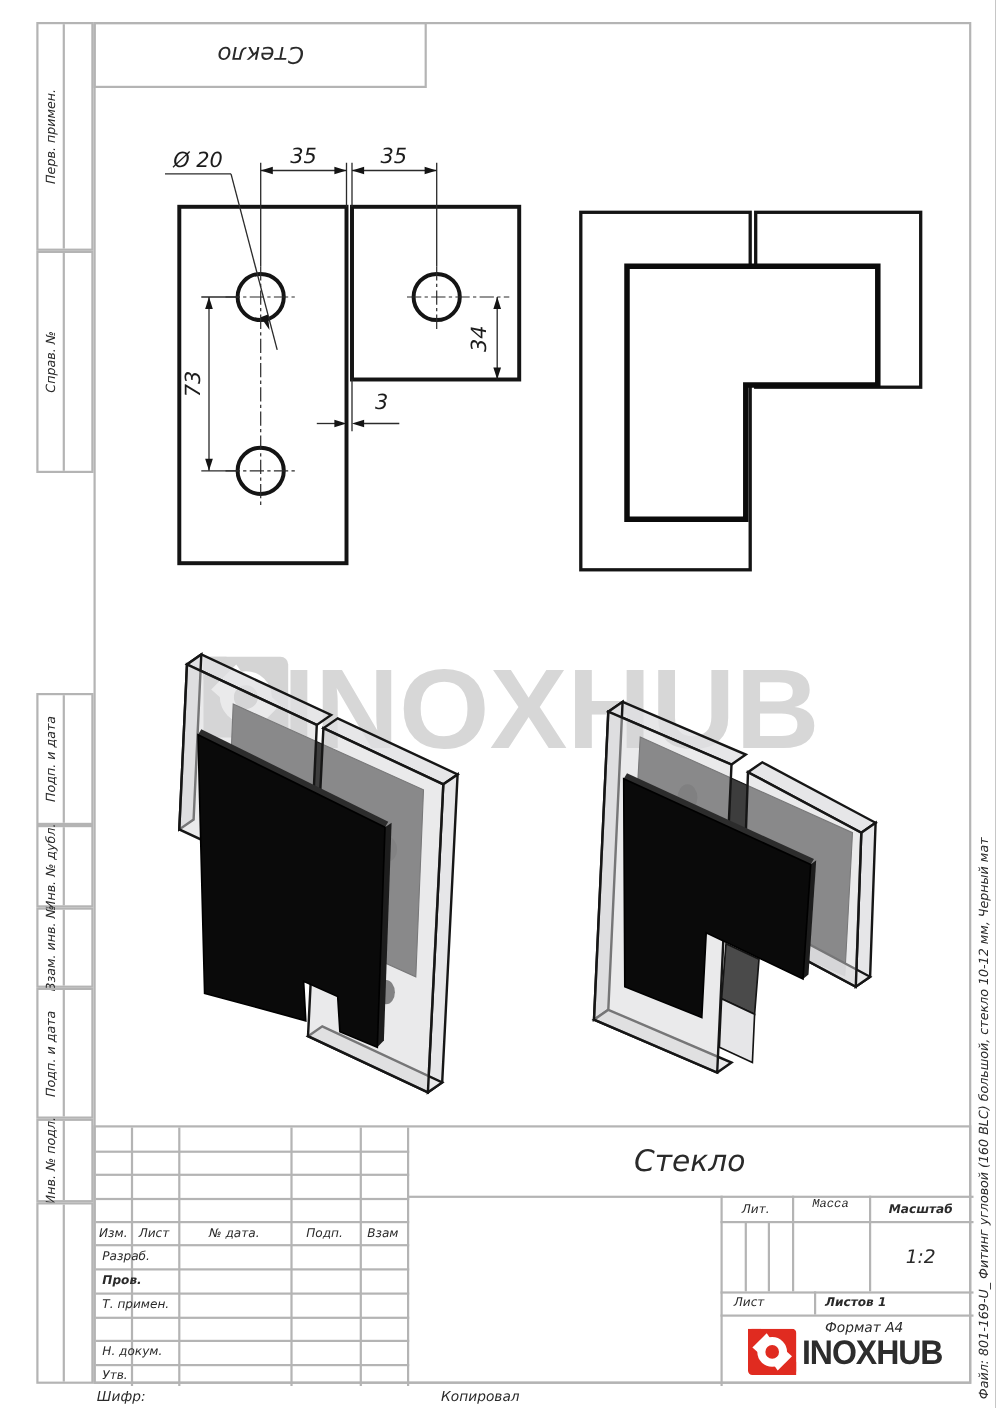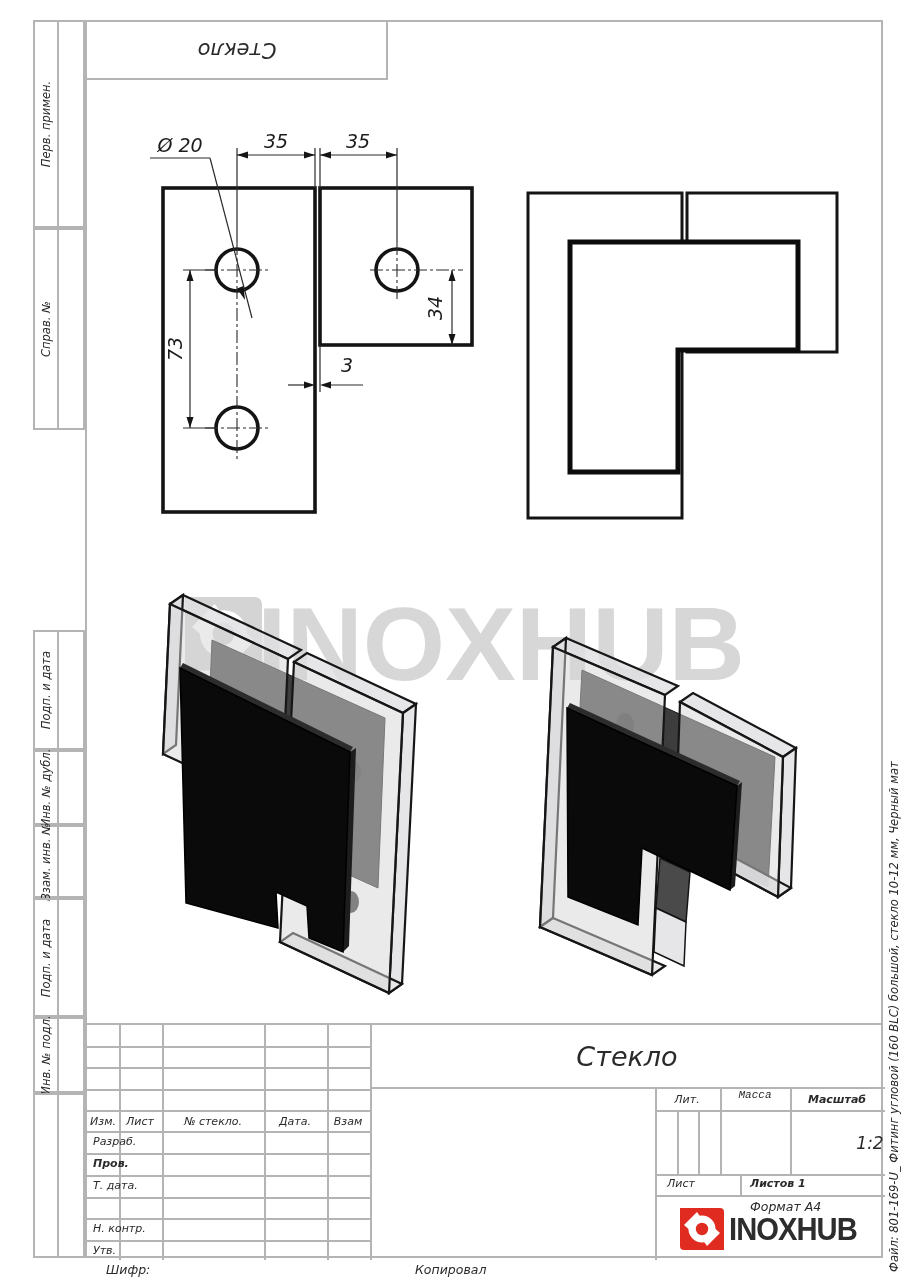--- a/index.html
+++ b/index.html
@@ -217,48 +217,48 @@
     <div class="tb-line" style="left:703px;top:62px;width:2px;height:87px;"></div>
     <div class="tb-line" style="left:590px;top:85px;width:2px;height:64px;"></div>
     <div class="tb-line" style="left:611px;top:85px;width:2px;height:64px;"></div>
     <div class="tb-line" style="left:568px;top:85px;width:230px;height:2px;"></div>
     <div class="tb-line" style="left:568px;top:149px;width:230px;height:2px;"></div>
     <div class="tb-line" style="left:653px;top:149px;width:2px;height:21px;"></div>
     <div class="tb-line" style="left:568px;top:170px;width:230px;height:2px;"></div>
 
     <span class="lbl cent" style="left:16px;top:96px;">Изм.</span>
     <span class="lbl cent" style="left:53px;top:96px;">Лист</span>
-    <span class="lbl cent" style="left:126px;top:96px;">№ стекло.</span>
-    <span class="lbl cent" style="left:208px;top:96px;">Дата.</span>
+    <span class="lbl cent" style="left:126px;top:96px;">№ дата.</span>
+    <span class="lbl cent" style="left:208px;top:96px;">Подп.</span>
     <span class="lbl cent" style="left:261px;top:96px;">Взам</span>
     <span class="lbl" style="left:6px;top:110px;">Разраб.</span>
     <span class="lbl" style="left:6px;top:132px;font-weight:bold;">Пров.</span>
-    <span class="lbl" style="left:6px;top:154px;">Т. дата.</span>
-    <span class="lbl" style="left:6px;top:197px;">Н. контр.</span>
+    <span class="lbl" style="left:6px;top:154px;">Т. примен.</span>
+    <span class="lbl" style="left:6px;top:197px;">Н. докум.</span>
     <span class="lbl" style="left:6px;top:219px;">Утв.</span>
 
     <span class="lbl cent" style="left:540px;top:31px;font-size:27px;">Стекло</span>
     <span class="lbl cent" style="left:600px;top:74px;">Лит.</span>
     <span class="lbl cent" style="left:668px;top:70px;font-family:Liberation Mono, monospace;">Масса</span>
     <span class="lbl cent" style="left:750px;top:74px;font-weight:bold;">Масштаб</span>
-    <span class="lbl cent" style="left:750px;top:118px;font-size:17px;margin-left:33px;">1:2</span>
+    <span class="lbl cent" style="left:750px;top:118px;font-size:17px;">1:2</span>
     <span class="lbl" style="left:580px;top:152px;">Лист</span>
     <span class="lbl" style="left:663px;top:152px;font-weight:bold;">Листов 1</span>
 
     <svg class="abs" style="left:593px;top:183px;" width="44" height="42" viewBox="0 0 44 42">
       <rect width="44" height="42" rx="4" fill="#e02b20"></rect>
       <circle cx="22" cy="21" r="13.5" fill="#ffffff"></circle>
       <polygon points="4,17 17,4 24,14 13,25" fill="#ffffff"></polygon>
       <polygon points="40,25 27,38 20,28 31,17" fill="#ffffff"></polygon>
       <circle cx="22" cy="21" r="6.2" fill="#e02b20"></circle>
       <polygon points="0,0 12,0 0,12" fill="#e02b20"></polygon>
       <polygon points="44,42 32,42 44,30" fill="#e02b20"></polygon>
     </svg>
     <span class="abs brand" style="left:642px;top:187px;font-size:31px;font-family:'Liberation Sans',sans-serif;">INOXHUB</span>
   </div>
 
-  <span class="abs foot" style="left:106px;top:1262px;text-align:center;">Шифр:</span>
-  <span class="abs foot" style="left:415px;top:1262px;">Копировал</span>
+  <span class="abs foot" style="left:88px;top:1262px;text-align:center;">Шифр:</span>
+  <span class="abs foot" style="left:401px;top:1262px;">Копировал</span>
   <span class="abs foot" style="left:750px;top:1199px;">Формат А4</span>
 
   <span class="sidenote">Файл: 801-169-U_ Фитинг угловой (160 BLC) большой, стекло 10-12 мм, Черный мат</span>
 
 </div>
 
 </body></html>

